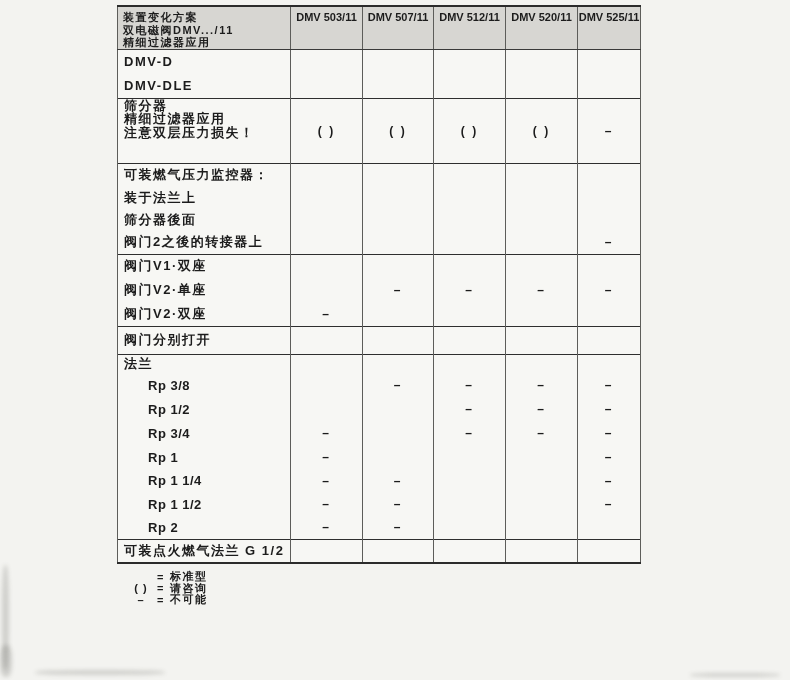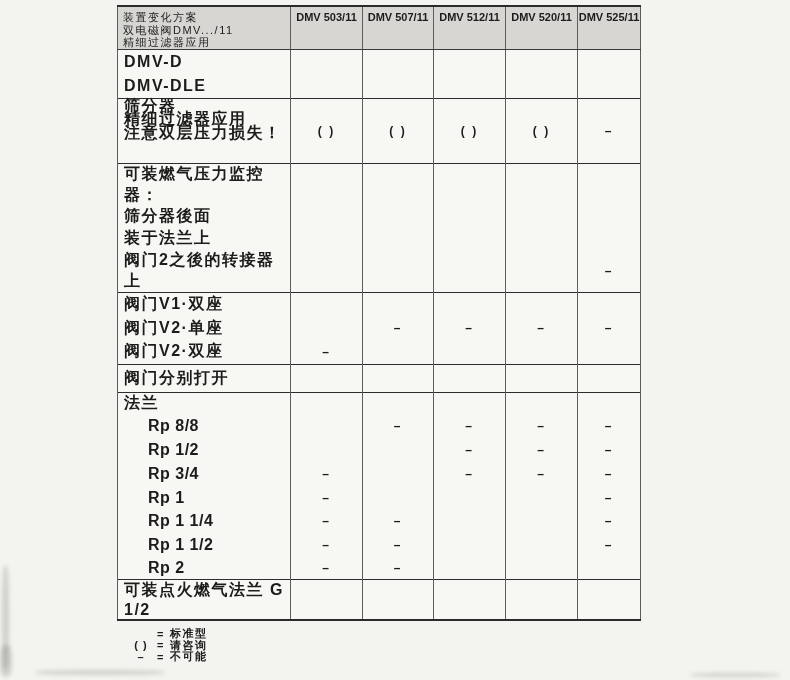--- a/index.html
+++ b/index.html
@@ -18,26 +18,26 @@
     border-top-width: 2px; border-bottom-width: 2px;
   }
   th, td { border-left: 1px solid #5d5d5a; border-right: 1px solid #5d5d5a; padding: 0; }
   thead th {
     background: #d7d6d2;
     border-bottom: 1px solid #3a3a3a;
     vertical-align: top; padding-top: 4px;
     font-size: 11px; font-weight: bold;
   }
   th.title-cell { text-align: left; padding-left: 5px; }
-  .title-line { font-size: 11px; line-height: 12.5px; font-weight: normal; letter-spacing: 1.5px; }
+  .title-line { font-size: 11px; line-height: 12.5px; font-weight: bold; letter-spacing: 1.5px; }
   .col-head { text-align: center; }
 
   td.label-cell {
     text-align: left; padding-left: 6px;
-    font-weight: bold; font-size: 16px; letter-spacing: 1.5px;
+    font-weight: bold; font-size: 13px; letter-spacing: 1.5px;
     vertical-align: middle;
   }
   td.label-cell.indent { padding-left: 30px; letter-spacing: 0.5px; }
   td.label-cell.multiline { vertical-align: top; }
   .label-line { line-height: 13.5px; }
   td.data-cell {
     text-align: center; vertical-align: middle;
     font-weight: bold; font-size: 12px; letter-spacing: 2px;
   }
   tr.section-start td { border-top: 1px solid #2e2e2e; }
@@ -108,29 +108,29 @@
         </tr>
         <tr class="section-start" style="height: 24px;">
           <td class="label-cell">可装燃气压力监控器：</td>
           <td class="data-cell"></td>
           <td class="data-cell"></td>
           <td class="data-cell"></td>
           <td class="data-cell"></td>
           <td class="data-cell"></td>
         </tr>
         <tr style="height: 22px;">
+          <td class="label-cell">装于法兰上</td>
+          <td class="data-cell"></td>
+          <td class="data-cell"></td>
+          <td class="data-cell"></td>
+          <td class="data-cell"></td>
+          <td class="data-cell"></td>
+        </tr>
+        <tr style="height: 22px;">
           <td class="label-cell">筛分器後面</td>
-          <td class="data-cell"></td>
-          <td class="data-cell"></td>
-          <td class="data-cell"></td>
-          <td class="data-cell"></td>
-          <td class="data-cell"></td>
-        </tr>
-        <tr style="height: 22px;">
-          <td class="label-cell">装于法兰上</td>
           <td class="data-cell"></td>
           <td class="data-cell"></td>
           <td class="data-cell"></td>
           <td class="data-cell"></td>
           <td class="data-cell"></td>
         </tr>
         <tr style="height: 23px;">
           <td class="label-cell">阀门2之後的转接器上</td>
           <td class="data-cell"></td>
           <td class="data-cell"></td>
@@ -172,21 +172,21 @@
         </tr>
         <tr class="section-start" style="height: 19px;">
           <td class="label-cell">法兰</td>
           <td class="data-cell"></td>
           <td class="data-cell"></td>
           <td class="data-cell"></td>
           <td class="data-cell"></td>
           <td class="data-cell"></td>
         </tr>
         <tr style="height: 24px;">
-          <td class="label-cell indent">Rp 8/8</td>
+          <td class="label-cell indent">Rp 3/8</td>
           <td class="data-cell"></td>
           <td class="data-cell">–</td>
           <td class="data-cell">–</td>
           <td class="data-cell">–</td>
           <td class="data-cell">–</td>
         </tr>
         <tr style="height: 24px;">
           <td class="label-cell indent">Rp 1/2</td>
           <td class="data-cell"></td>
           <td class="data-cell"></td>

